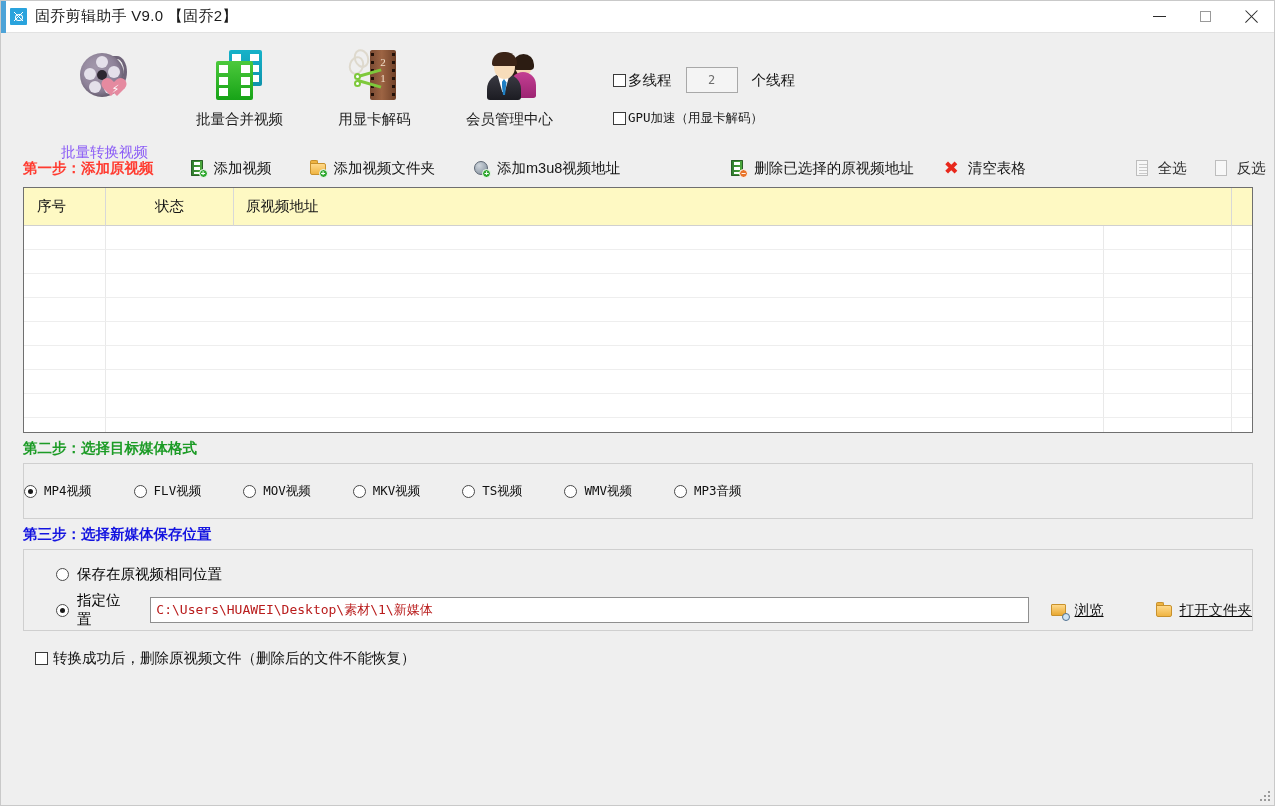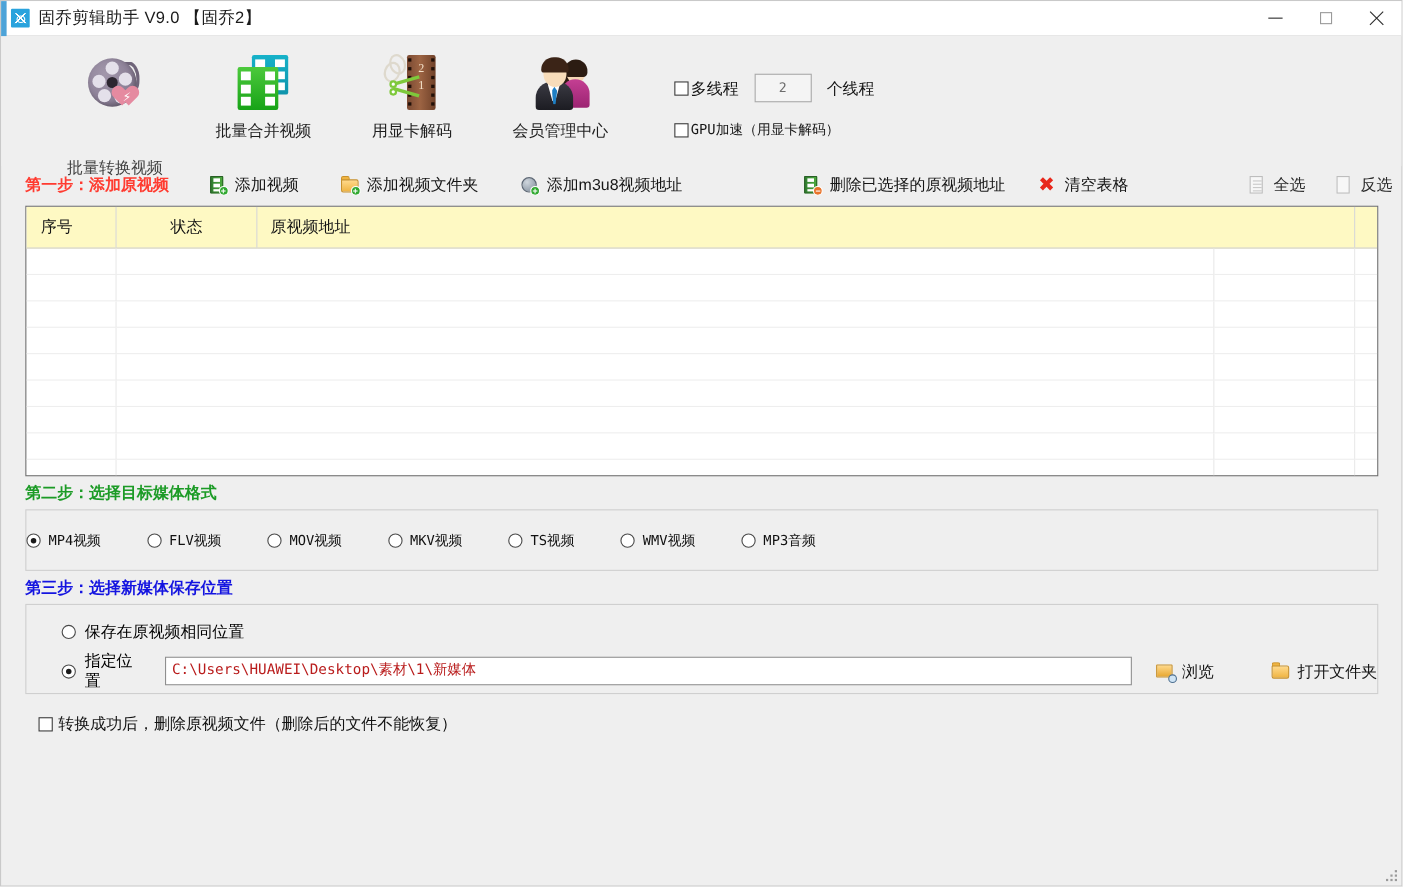--- a/index.html
+++ b/index.html
@@ -75,21 +75,21 @@
     display: flex; align-items: flex-start;
     padding-left: 36px; padding-top: 8px;
     position: relative;
   }
   .tool-item {
     width: 135px;
     display: flex; flex-direction: column; align-items: center;
     padding-top: 6px;
   }
   .tool-label { font-size: 14.5px; color: #1d1d1d; margin-top: 7px; white-space: nowrap; }
-  .tool-item.active .tool-label { color: #404040; margin-top: 40px; }
+  .tool-item.active .tool-label { color: #8b5cf6; margin-top: 40px; }
   .tool-ico { height: 56px; width: 62px; position: relative; }
 
   
   .ico-reel { position: absolute; left: 6px; top: 4px; width: 50px; height: 50px; }
   .ico-reel .disc {
     position: absolute; left: 0; top: 2px; width: 44px; height: 44px;
     border-radius: 50%;
     background: radial-gradient(circle at 35% 32%, #a297ab 0%, #8b7f96 60%, #6f6479 100%);
     box-shadow: inset -2px -2px 5px rgba(0,0,0,.25);
   }
@@ -340,21 +340,21 @@
   .panel.save { height: 82px; padding: 10px 0 0 32px; position: relative; }
   .save-row { display: flex; align-items: center; height: 28px; font-size: 14.5px; }
   .save-row.second { margin-top: 8px; }
   .path-input {
     width: 888px; height: 26px; margin-left: 16px;
     border: 1px solid #8f8f8f; background: #fff;
     font-family: "DejaVu Sans Mono", monospace; font-size: 13px; color: #b91c1c;
     padding: 0 5px; line-height: 24px; white-space: nowrap; overflow: hidden;
   }
   .path-actions {
-    display: flex; align-items: center; gap: 52px; margin-left: 22px;
+    display: flex; align-items: center; gap: 52px; margin-left: 22px; text-decoration: underline;
   }
   .ic-browse .fd2 {
     position: absolute; left: 0; top: 2px; width: 15px; height: 12px;
     background: linear-gradient(180deg,#ffd98a,#e8a832);
     border: 1px solid #c8912c; border-radius: 1px;
   }
   .ic-browse .mag {
     position: absolute; right: -2px; bottom: -2px; width: 8px; height: 8px;
     border: 1.6px solid #4e6f8f; border-radius: 50%; background: #cfe4f5;
   }

